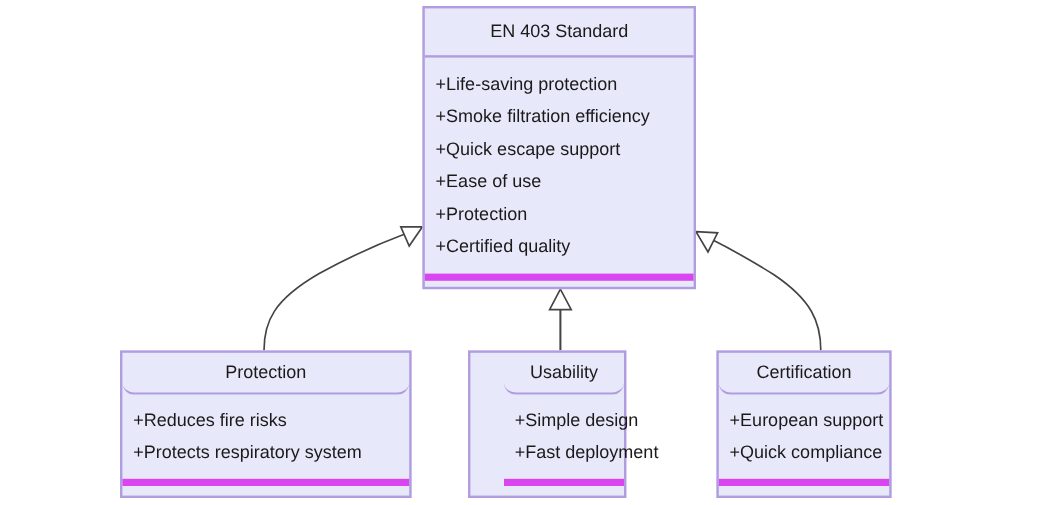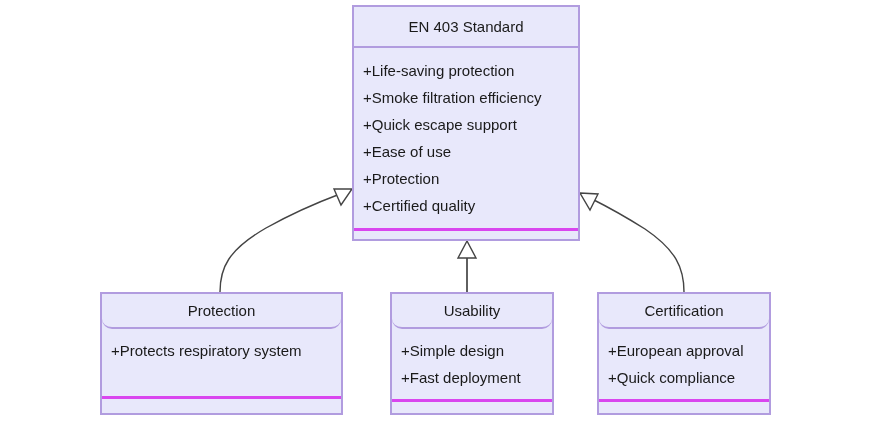--- a/index.html
+++ b/index.html
@@ -44,21 +44,21 @@
     line-height: 1;
     display: flex;
     align-items: center;
     justify-content: center;
     border-bottom: 2px solid #b19cdf;
     flex: 0 0 auto;
   }
   .uml-attrs {
     box-sizing: border-box;
     flex: 1 1 auto;
-    border-bottom: 3px solid #d946ef;
+    border-bottom: 6px solid #d946ef;
     padding: 9px 0 9px 9px;
     display: flex;
     flex-direction: column;
     justify-content: flex-start;
   }
   .uml-attr {
     color: #1a1a1a;
     font-size: 15px;
     line-height: 27px;
     white-space: nowrap;
@@ -81,22 +81,22 @@
   
   .child {
     top: 292px;
     height: 123px;
   }
   .child > .uml-title { height: 35px; border-radius: 10px; }
   .child > .uml-ops  { height: 14px; }
   .child > .uml-attrs { padding-top: 8px; padding-bottom: 8px; }
 
   #class-protection   { left: 100px; width: 243px; }
-  #class-usability    { left: 390px; width: 164px; }
-  #class-certification{ left: 597px; width: 174px; }
+  #class-usability    { left: 390px; width: 132px; padding-left: 28px; }
+  #class-certification{ left: 597px; width: 146px; }
 </style>
 </head>
 <body>
 
 <div id="canvas">
 
   <svg id="edges" viewBox="0 0 872 421" width="872" height="421" xmlns="http://www.w3.org/2000/svg">
 
     <g>
       <path d="M 220 292 C 220 268 228 250 266 228 C 300 209 324 200 340 194" fill="none" stroke="#444444" stroke-width="1.4"></path>
@@ -123,36 +123,37 @@
       <div class="uml-attr">+Ease of use</div>
       <div class="uml-attr">+Protection</div>
       <div class="uml-attr">+Certified quality</div>
     </div>
     <div class="uml-ops"></div>
   </div>
 
   <div class="uml-class child" id="class-protection">
     <div class="uml-title">Protection</div>
     <div class="uml-attrs">
+      <div class="uml-attr">+Reduces fire risks</div>
       <div class="uml-attr">+Protects respiratory system</div>
     </div>
     <div class="uml-ops"></div>
   </div>
 
   <div class="uml-class child" id="class-usability">
     <div class="uml-title">Usability</div>
     <div class="uml-attrs">
       <div class="uml-attr">+Simple design</div>
       <div class="uml-attr">+Fast deployment</div>
     </div>
     <div class="uml-ops"></div>
   </div>
 
   <div class="uml-class child" id="class-certification">
     <div class="uml-title">Certification</div>
     <div class="uml-attrs">
-      <div class="uml-attr">+European approval</div>
+      <div class="uml-attr">+European support</div>
       <div class="uml-attr">+Quick compliance</div>
     </div>
     <div class="uml-ops"></div>
   </div>
 
 </div>
 
 </body></html>

